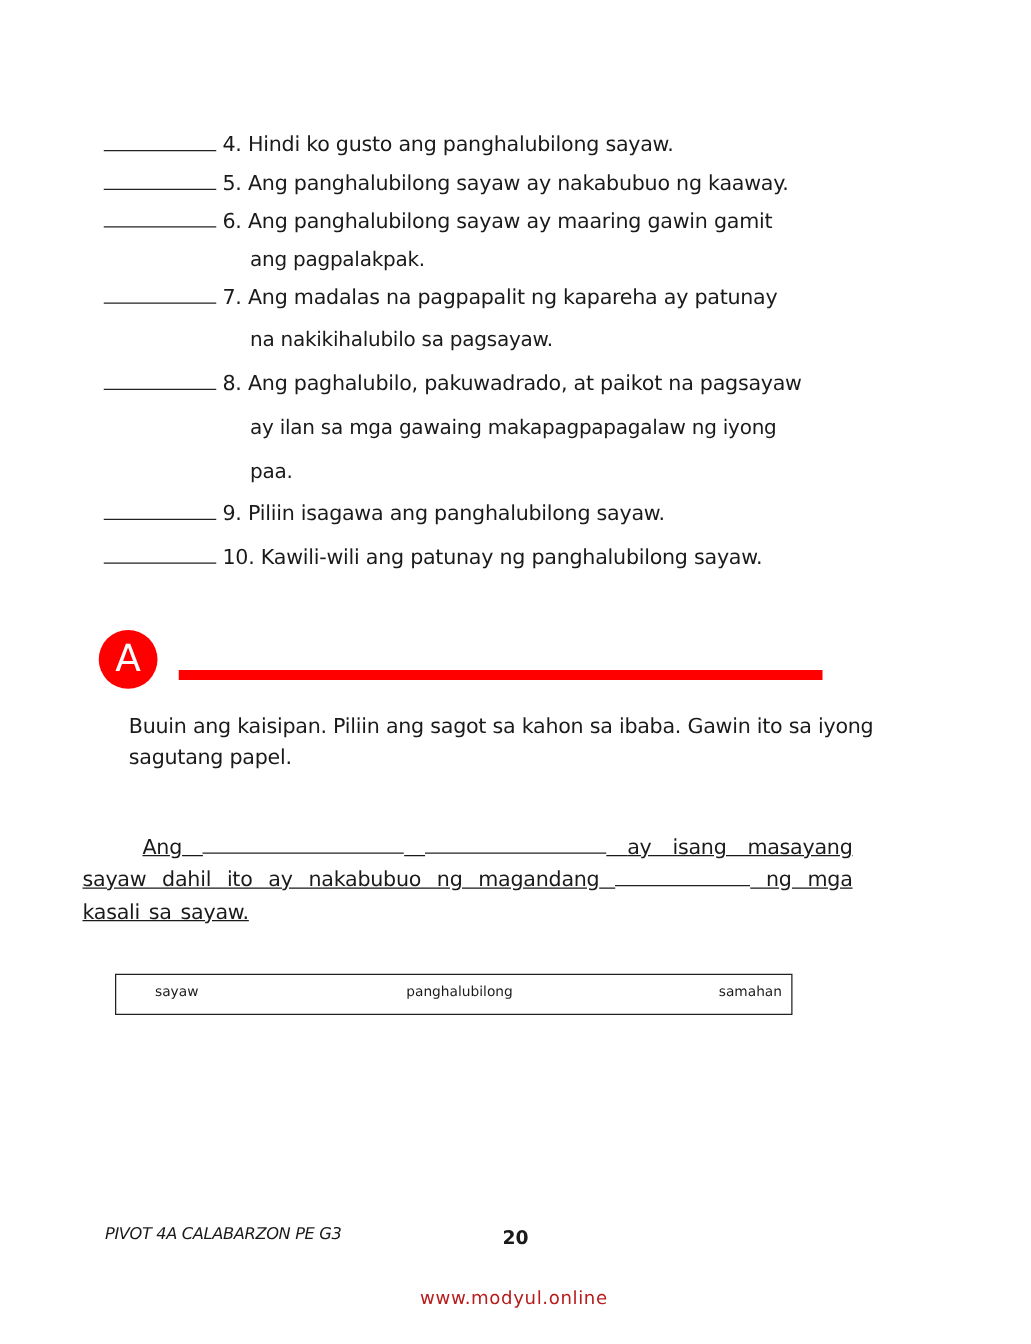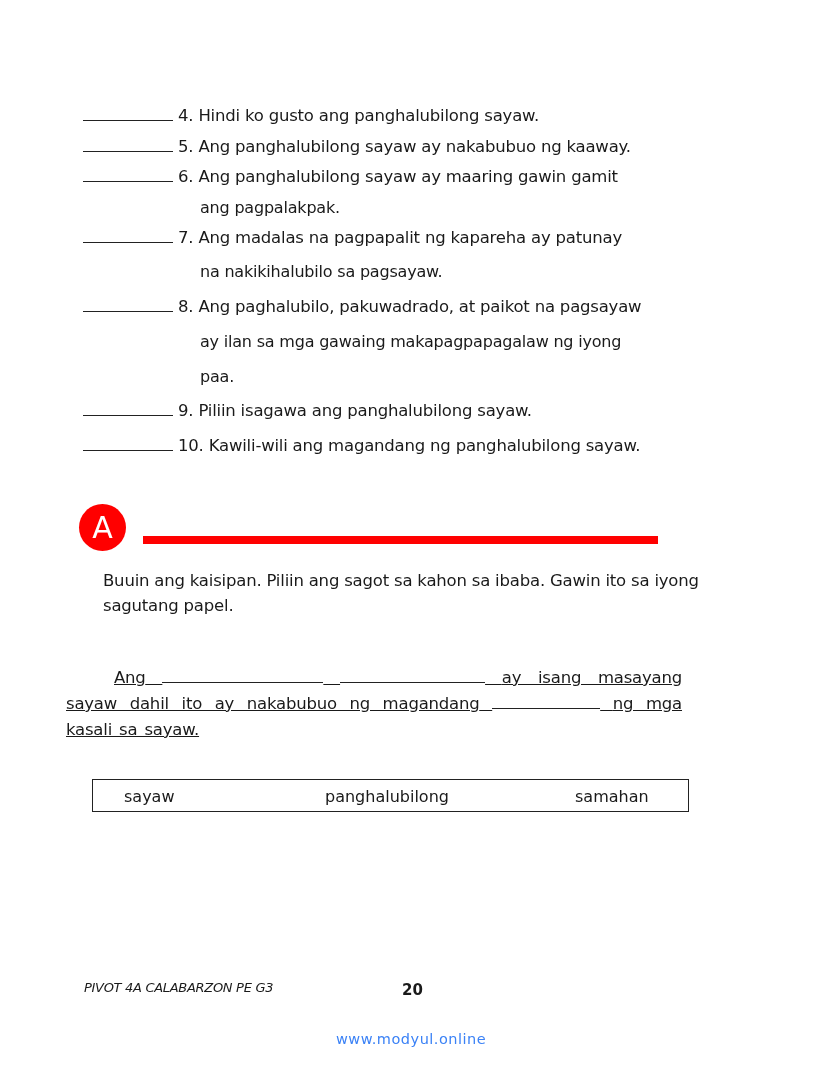--- a/index.html
+++ b/index.html
@@ -32,32 +32,32 @@
     position: absolute; left: 83px; top: 568px; width: 620px;
     font-size: 16.5px; line-height: 25px; letter-spacing: -0.2px; margin-left: 20px;
   }
   .para {
     position: absolute; left: 66px; top: 665px; width: 616px;
     font-size: 16.5px; line-height: 26px; text-align: justify;
     text-align-last: left; letter-spacing: -0.2px; word-spacing: 2px; text-decoration: underline;
   }
   .para .ul { display: inline-block; border-bottom: 1px solid #222; height: 14px; vertical-align: baseline; }
   .wordbox {
-    position: absolute; left: 92px; top: 779px; width: 597px; height: 33px;
-    border: 1px solid #222; box-sizing: border-box; font-size: 16px;
+    position: absolute; left: 92px; top: 779px; width: 542px; height: 33px;
+    border: 1px solid #222; box-sizing: border-box; font-size: 11px;
   }
   .wordbox span { position: absolute; top: 7px; }
   .footer-left {
     position: absolute; left: 84px; top: 980px; font-size: 13px;
     font-style: italic; letter-spacing: -0.3px;
   }
   .pagenum { position: absolute; left: 402px; top: 981px; font-size: 15px; font-weight: bold; }
   .watermark {
     position: absolute; left: 336px; top: 1031px; font-size: 14.5px;
-    color: #3b82f6; letter-spacing: 0.5px;
+    color: #b91c1c; letter-spacing: 0.5px;
   }
 </style>
 </head>
 <body>
 
 <div class="item" style="top:106px">
   <span class="blank"></span><span>4.</span> <span>Hindi ko gusto ang panghalubilong sayaw.</span>
 </div>
 
 <div class="item" style="top:137px">
@@ -78,21 +78,21 @@
   <span class="blank"></span><span>8.</span> <span>Ang paghalubilo, pakuwadrado, at paikot na pagsayaw</span>
 </div>
 <div class="cont" style="top:332px">ay ilan sa mga gawaing makapagpapagalaw ng iyong</div>
 <div class="cont" style="top:367px">paa.</div>
 
 <div class="item" style="top:401px">
   <span class="blank"></span><span>9.</span> <span>Piliin isagawa ang panghalubilong sayaw.</span>
 </div>
 
 <div class="item" style="top:436px">
-  <span class="blank"></span><span>10.</span> <span>Kawili-wili ang magandang ng panghalubilong sayaw.</span>
+  <span class="blank"></span><span>10.</span> <span>Kawili-wili ang patunay ng panghalubilong sayaw.</span>
 </div>
 
 <div class="badge">A</div>
 <div class="redbar"></div>
 
 <div class="instr">Buuin ang kaisipan. Piliin ang sagot sa kahon sa ibaba. Gawin ito sa iyong sagutang papel.</div>
 
 <div class="para">
   <span style="display:inline-block;width:48px"></span><span>Ang</span>
   <span class="ul" style="width:161px"></span>

